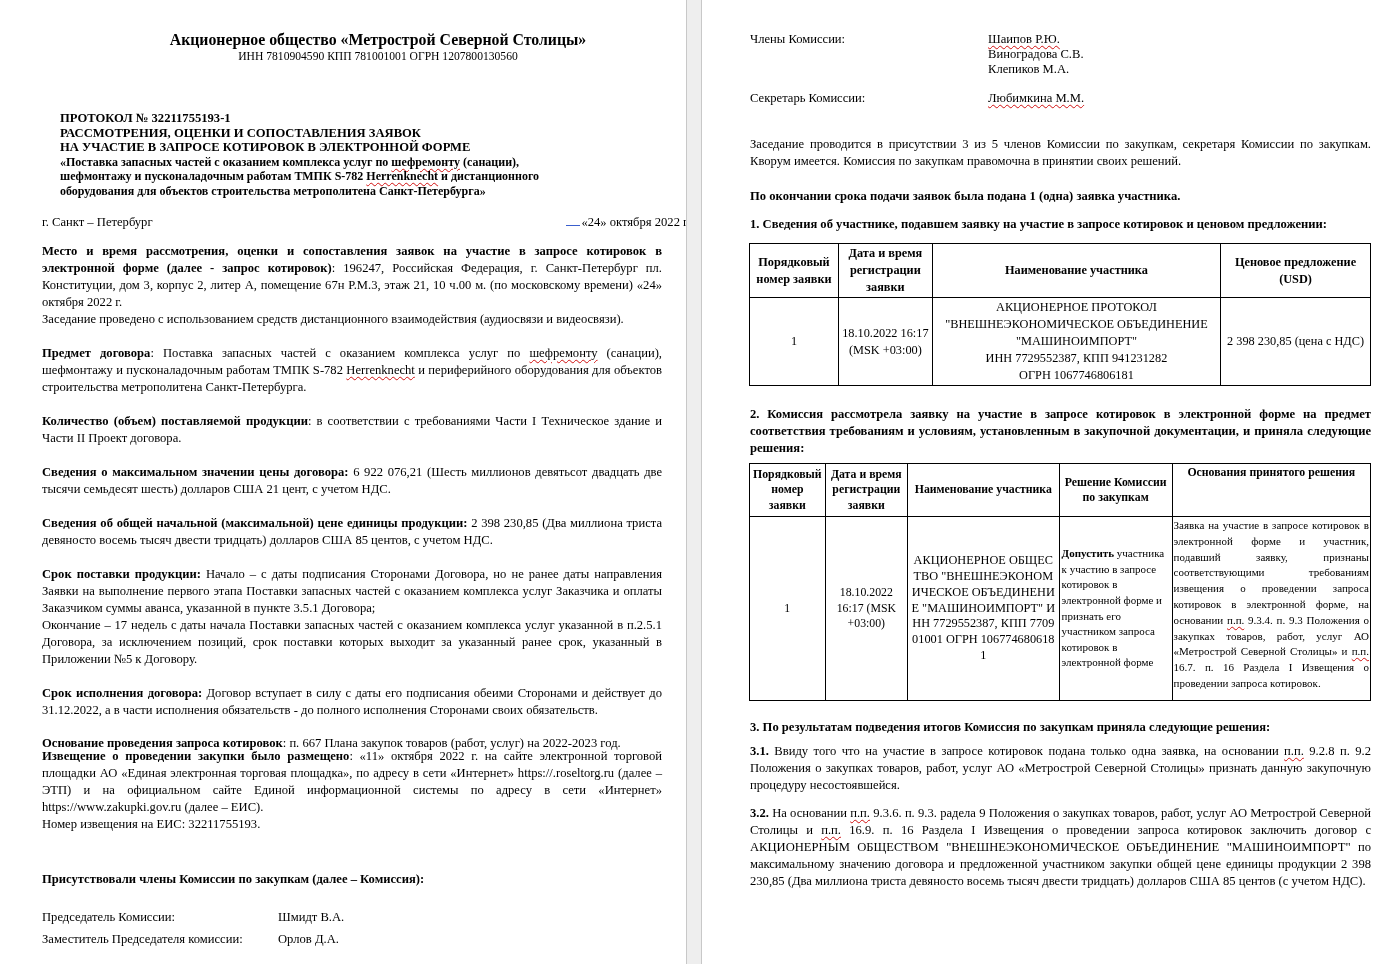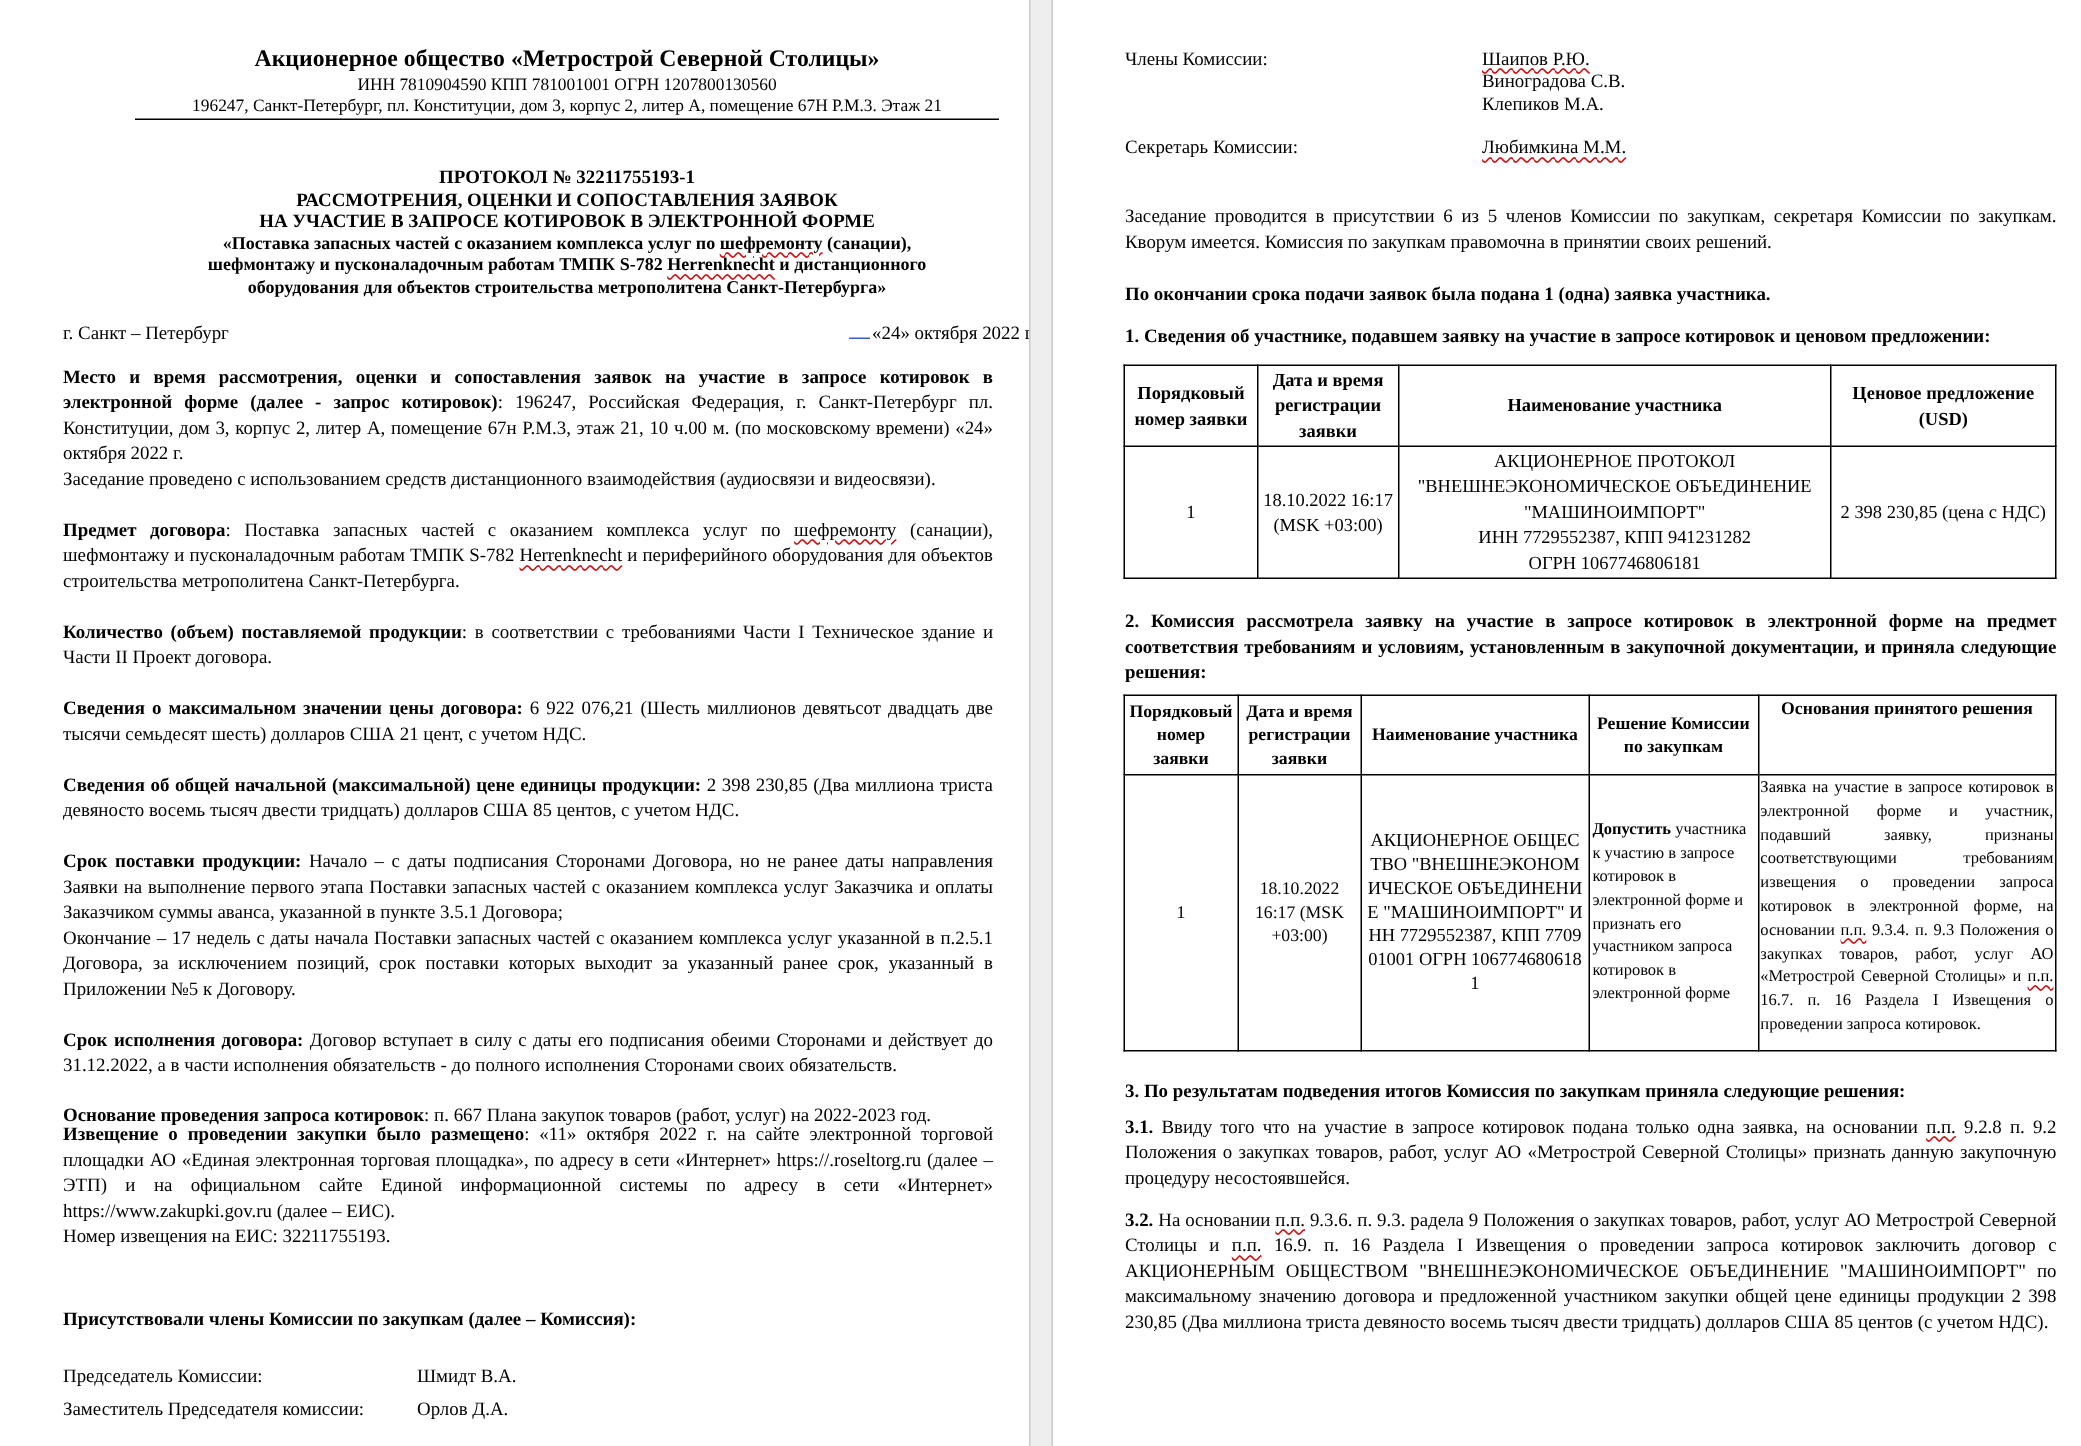--- a/index.html
+++ b/index.html
@@ -12,21 +12,21 @@
   .abs { position: absolute; }
   .b { font-weight: bold; }
   .just { text-align: justify; }
   .sq { text-decoration: underline wavy #d01010; text-decoration-thickness: 1px; text-underline-offset: 2px; }
   .lh { line-height: 17px; }
 
   
   .org-name { left: 90px; width: 576px; top: 31px; font-size: 15.8px; font-weight: bold; text-align: center; }
   .org-ids { left: 90px; width: 576px; top: 50px; font-size: 11.6px; text-align: center; }
   .org-addr { left: 90px; width: 576px; top: 64px; font-size: 11.6px; text-align: center; padding-bottom: 2px; border-bottom: 1.3px solid #000; }
-  .title-block { left: 60px; width: 636px; top: 111px; text-align: center; font-weight: bold; font-size: 12.6px; line-height: 14.5px; }
+  .title-block { left: 60px; width: 636px; top: 111px; font-weight: bold; font-size: 12.6px; line-height: 14.5px; }
   .title-block .sub { font-size: 12px; }
   .place { left: 42px; top: 215px; }
   .date { right: 26px; top: 215px; }
   .date .u { display: inline-block; width: 14px; border-bottom: 1.3px solid #3a5fcd; margin-right: 1px; height: 10px; vertical-align: baseline; }
 
   .para { left: 42px; width: 620px; }
   .sig-row { left: 42px; }
   .sig-row .lbl { display: inline-block; width: 236px; }
 
   
@@ -44,21 +44,20 @@
   #t2 td { line-height: 15.8px; }
   .tl { text-align: left !important; margin-left: 43px; }
   .tj { text-align: justify !important; text-align-last: left; }
 </style>
 </head>
 <body>
 
 <div class="page" id="page-left">
   <div class="abs org-name">Акционерное общество «Метрострой Северной Столицы»</div>
   <div class="abs org-ids">ИНН 7810904590 КПП 781001001 ОГРН 1207800130560</div>
-  <div class="abs org-addr">196247, Санкт-Петербург, пл. Конституции, дом 3, корпус 2, литер А, помещение 67Н Р.М.3. Этаж 21</div>
 
   <div class="abs title-block">
     <div>ПРОТОКОЛ № 32211755193-1</div>
     <div>РАССМОТРЕНИЯ, ОЦЕНКИ И СОПОСТАВЛЕНИЯ ЗАЯВОК</div>
     <div>НА УЧАСТИЕ В ЗАПРОСЕ КОТИРОВОК В ЭЛЕКТРОННОЙ ФОРМЕ</div>
     <div class="sub"><span>«Поставка запасных частей с оказанием комплекса услуг по </span><span class="sq">шефремонту</span><span> (санации),</span></div>
     <div class="sub"><span>шефмонтажу и пусконаладочным работам ТМПК S-782 </span><span class="sq">Herrenknecht</span><span> и дистанционного</span></div>
     <div class="sub">оборудования для объектов строительства метрополитена Санкт-Петербурга»</div>
   </div>
 
@@ -120,21 +119,21 @@
   <div class="abs rlbl" style="top:32px;">Члены Комиссии:</div>
   <div class="abs rname" style="top:32px; line-height:14.8px;">
     <div class="sq" style="display:inline-block;">Шаипов Р.Ю.</div><br>
     <div>Виноградова С.В.</div>
     <div>Клепиков М.А.</div>
   </div>
 
   <div class="abs rlbl" style="top:91px;">Секретарь Комиссии:</div>
   <div class="abs rname sq" style="top:91px;">Любимкина М.М.</div>
 
-  <div class="abs rpara just lh" style="top:136px;">Заседание проводится в присутствии 6 из 5 членов Комиссии по закупкам, секретаря Комиссии по закупкам. Кворум имеется. Комиссия по закупкам правомочна в принятии своих решений.</div>
+  <div class="abs rpara just lh" style="top:136px;">Заседание проводится в присутствии 3 из 5 членов Комиссии по закупкам, секретаря Комиссии по закупкам. Кворум имеется. Комиссия по закупкам правомочна в принятии своих решений.</div>
   <div class="abs rpara b lh" style="top:188px;">По окончании срока подачи заявок была подана 1 (одна) заявка участника.</div>
   <div class="abs rpara b lh" style="top:216px;">1. Сведения об участнике, подавшем заявку на участие в запросе котировок и ценовом предложении:</div>
 
   <table id="t1">
     <colgroup>
         <col style="width:89px">
         <col style="width:94px">
         <col style="width:289px">
         <col style="width:150px">
       </colgroup>

